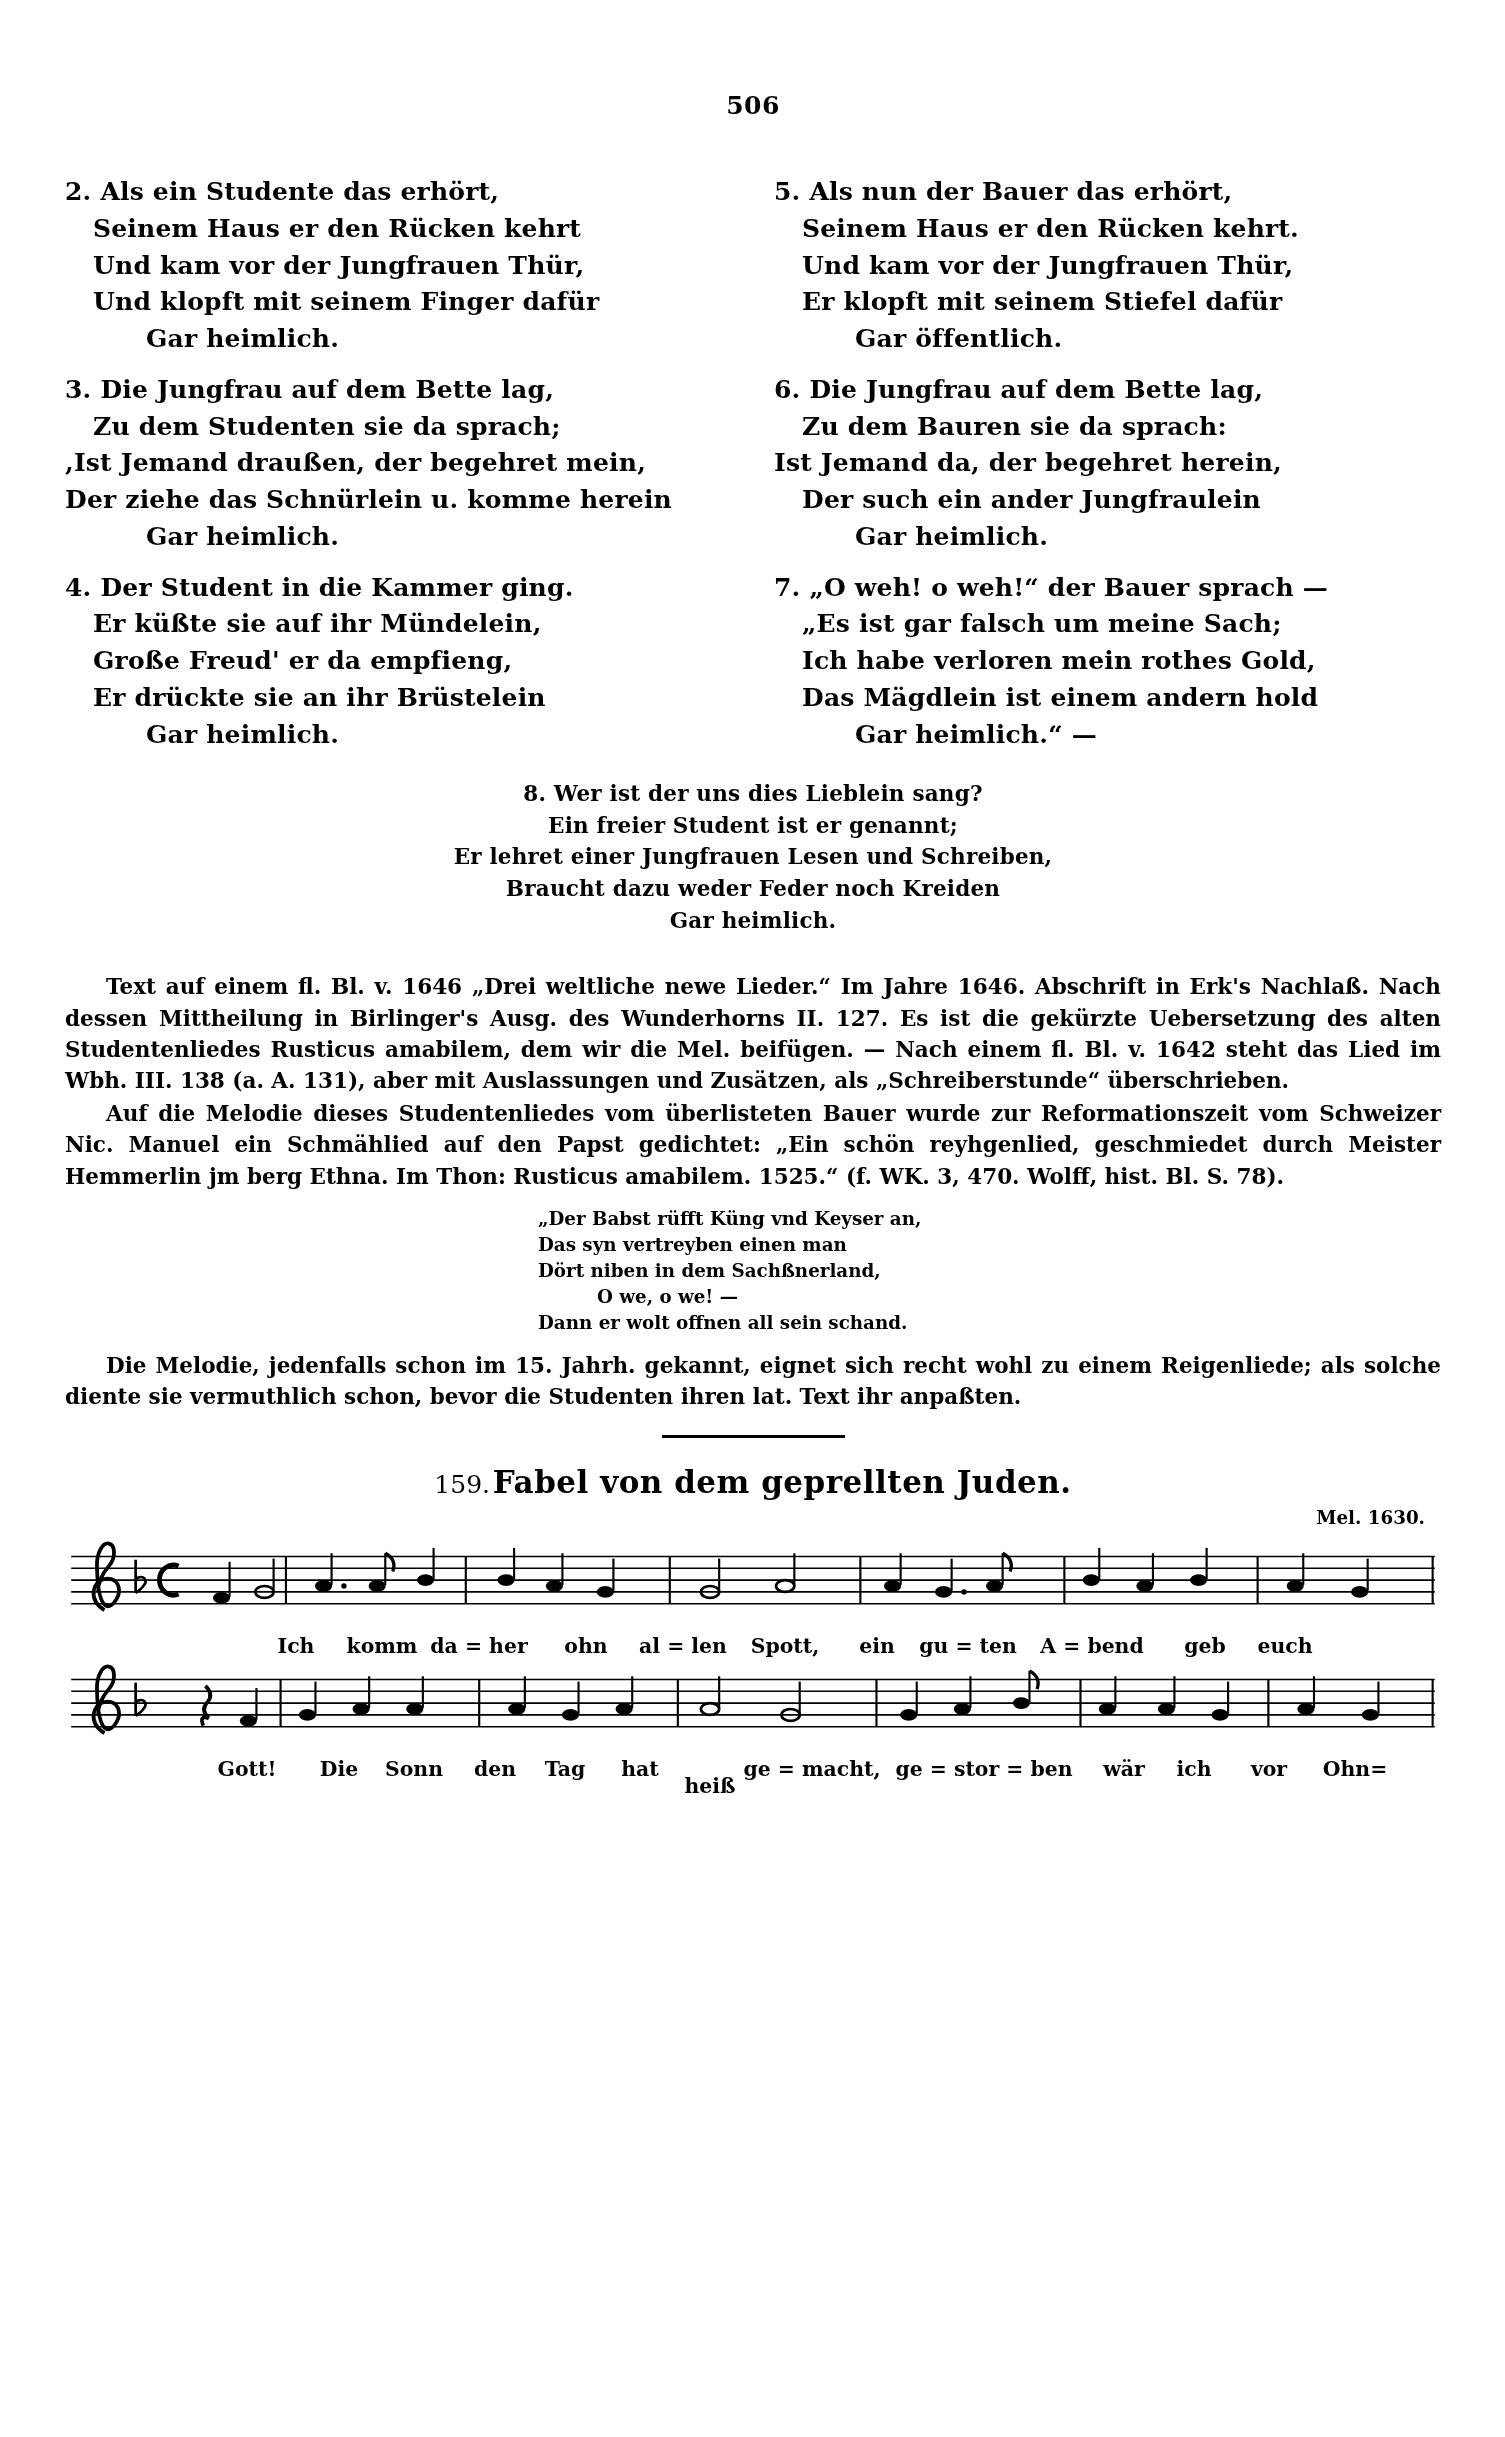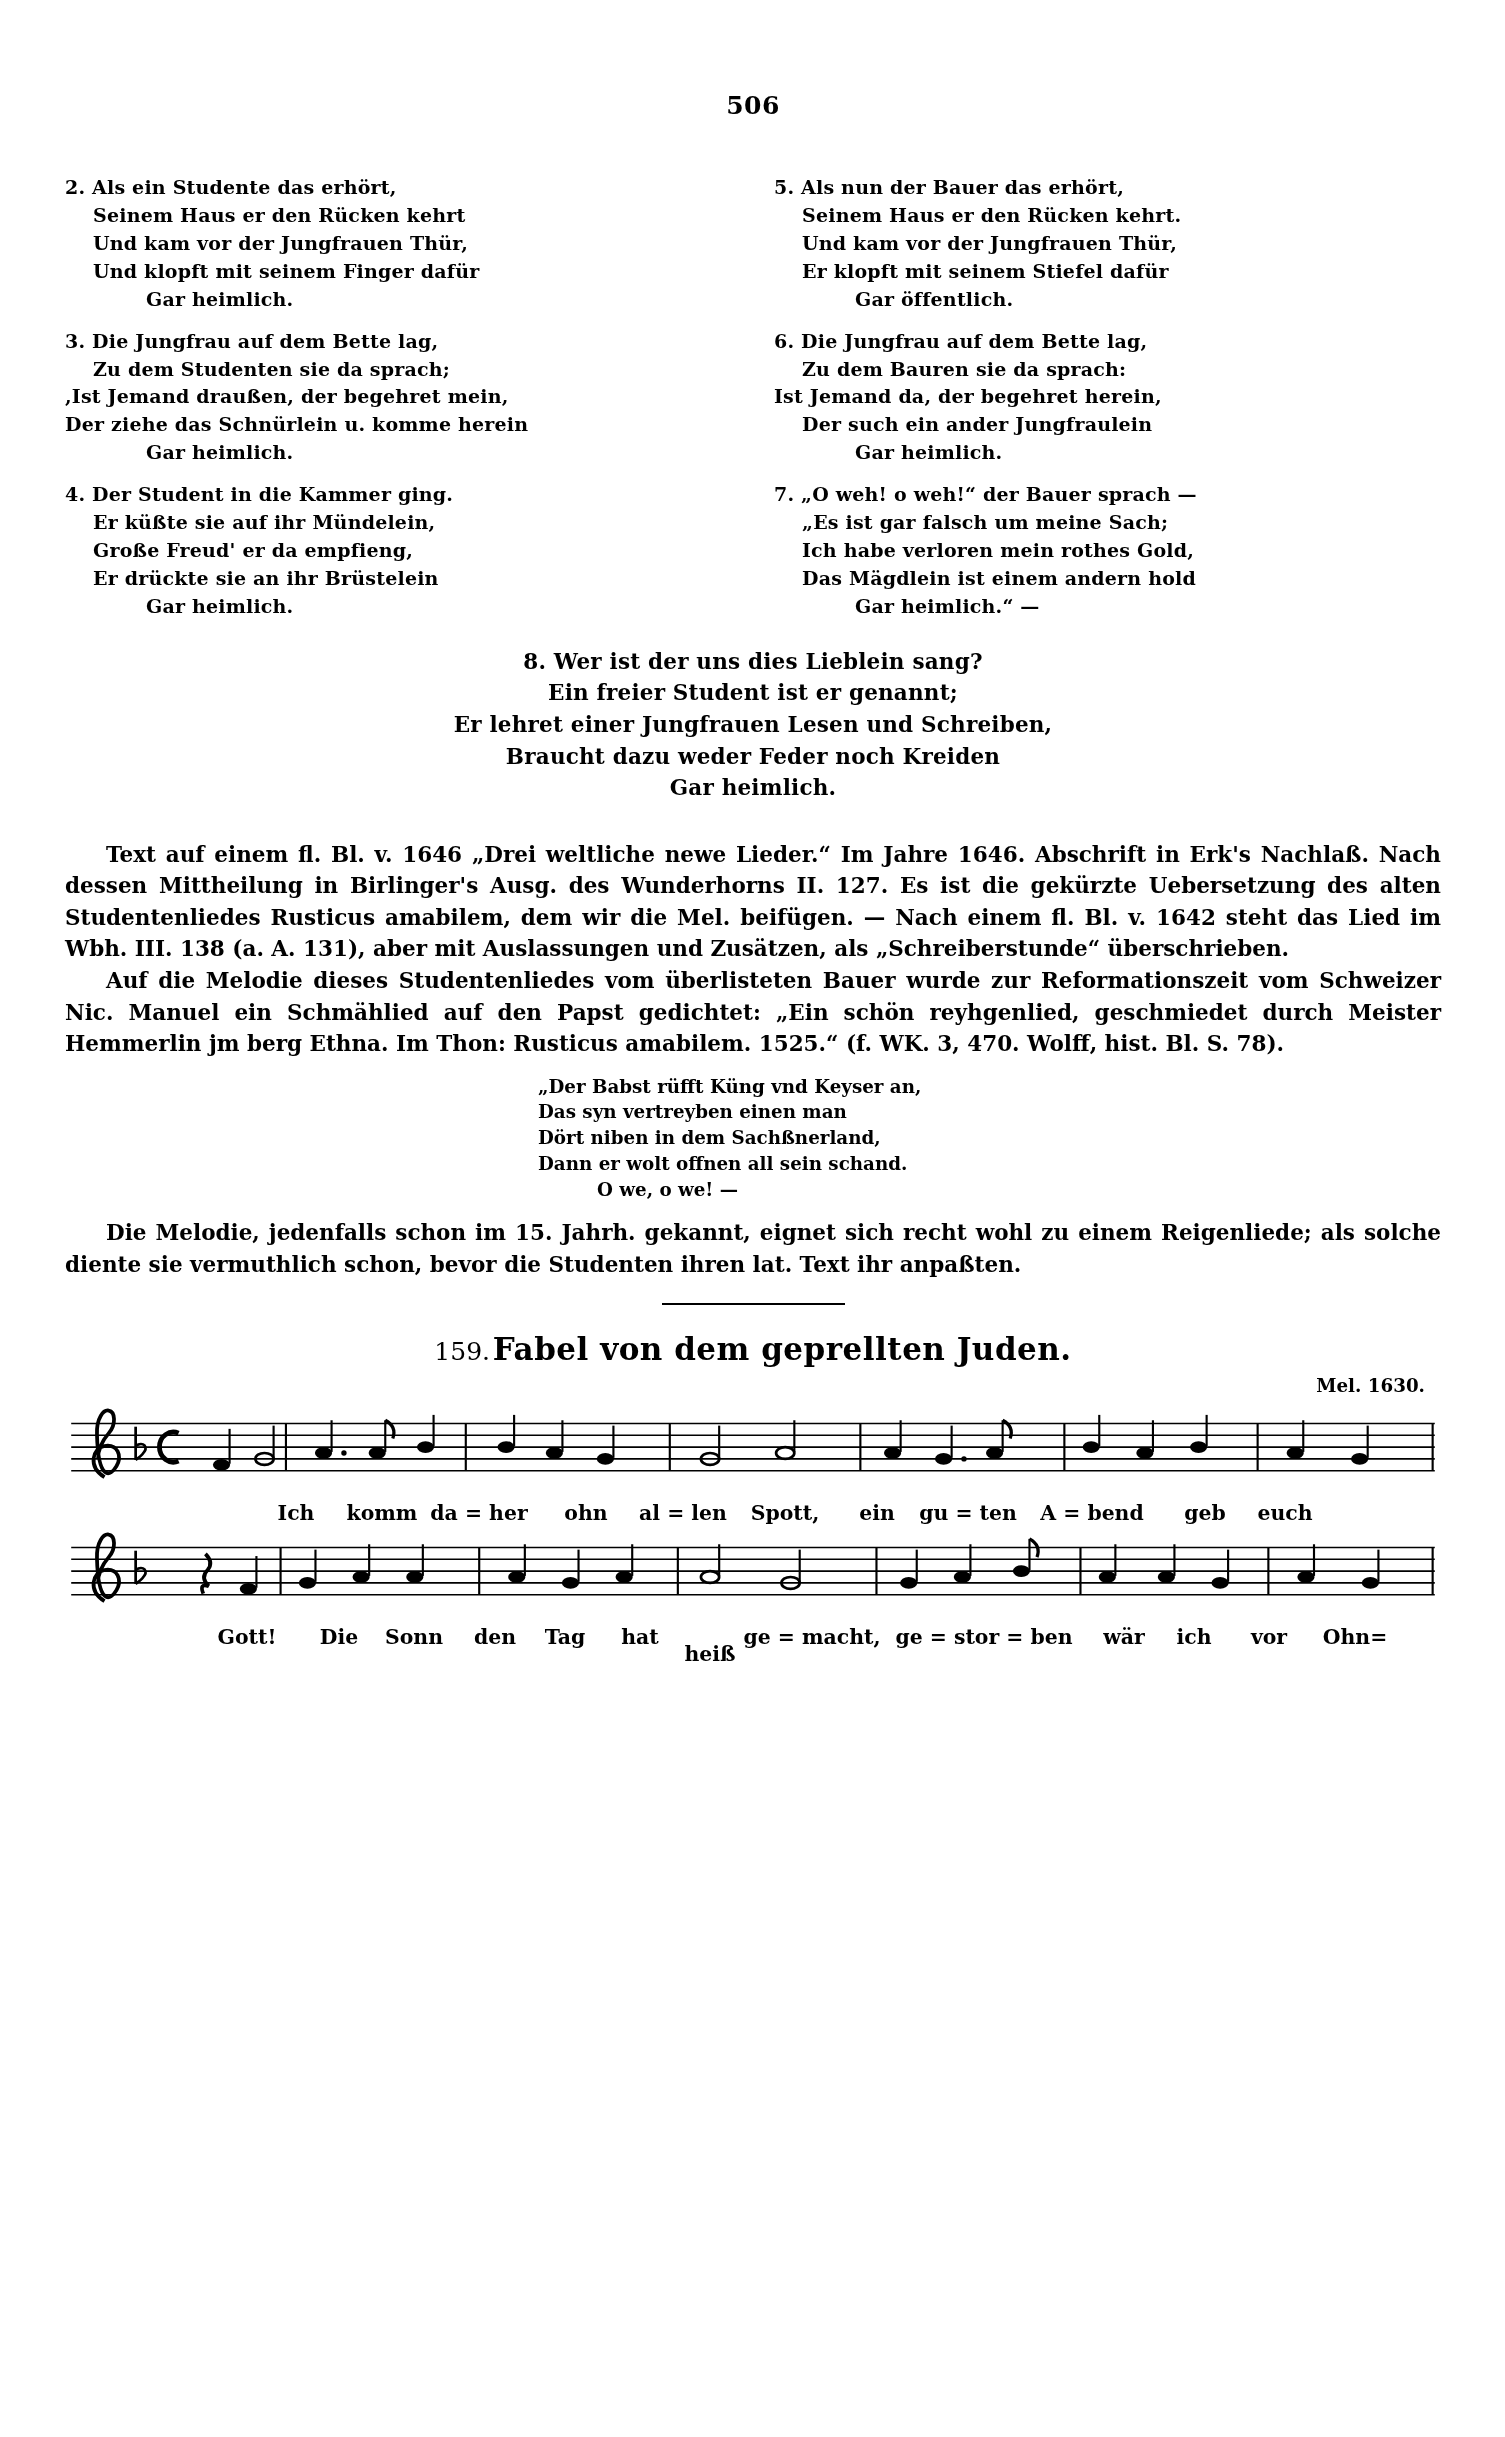--- a/index.html
+++ b/index.html
@@ -46,21 +46,21 @@
     justify-content: space-between;
     align-items: flex-start;
   }
   .verse-col {
     width: 667px;
   }
   .verse {
     margin-bottom: 14px;
   }
   .verse-line {
-    font-size: 19px;
+    font-size: 25px;
     line-height: 1.47;
     white-space: nowrap;
   }
   .indent-1 { padding-left: 28px; }
   .indent-ref { padding-left: 81px; }
 
   
   .verse-single {
     margin-top: 11px;
     text-align: center;
@@ -240,22 +240,22 @@
   </div>
 
   <div class="notes">
     <p>Text auf einem fl. Bl. v. 1646 „Drei weltliche newe Lieder.“ Im Jahre 1646. Abschrift in Erk's Nachlaß. Nach dessen Mittheilung in Birlinger's Ausg. des Wunderhorns II. 127. Es ist die gekürzte Uebersetzung des alten Studentenliedes Rusticus amabilem, dem wir die Mel. beifügen. — Nach einem fl. Bl. v. 1642 steht das Lied im Wbh. III. 138 (a. A. 131), aber mit Auslassungen und Zusätzen, als „Schreiberstunde“ überschrieben.</p>
     <p>Auf die Melodie dieses Studentenliedes vom überlisteten Bauer wurde zur Reformationszeit vom Schweizer Nic. Manuel ein Schmählied auf den Papst gedichtet: „Ein schön reyhgenlied, geschmiedet durch Meister Hemmerlin jm berg Ethna. Im Thon: Rusticus amabilem. 1525.“ (f. WK. 3, 470. Wolff, hist. Bl. S. 78).</p>
 
     <div class="inset-quote">
       <div class="q-line">„Der Babst rüfft Küng vnd Keyser an,</div>
       <div class="q-line">Das syn vertreyben einen man</div>
       <div class="q-line">Dört niben in dem Sachßnerland,</div>
+      <div class="q-line q-center">O we, o we! —</div>
       <div class="q-line">Dann er wolt offnen all sein schand.</div>
-      <div class="q-line q-center">O we, o we! —</div>
     </div>
 
     <p style="margin-top:14px;">Die Melodie, jedenfalls schon im 15. Jahrh. gekannt, eignet sich recht wohl zu einem Reigenliede; als solche diente sie vermuthlich schon, bevor die Studenten ihren lat. Text ihr anpaßten.</p>
   </div>
 
   <div class="divider"></div>
 
   <div class="song-head">
     <span class="num">159.</span>
     <span class="title">Fabel von dem geprellten Juden.</span>

